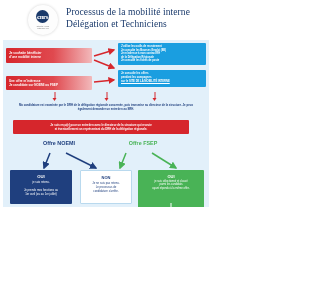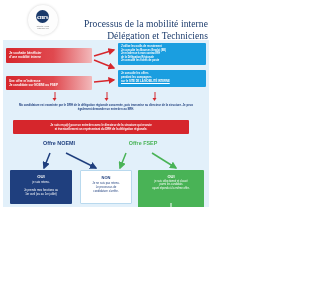--- a/index.html
+++ b/index.html
@@ -21,25 +21,24 @@
     position:absolute;left:8px;top:5px;width:13px;height:13px;border-radius:50%;
     background:#1a3a6b;color:#fff;font-size:7px;font-weight:bold;
     display:flex;align-items:center;justify-content:center;letter-spacing:-.5px;
     font-family:"Liberation Serif",serif;
   }
   .logo-sub{
     position:absolute;left:4px;top:20px;width:22px;text-align:center;
     font-size:1.8px;color:#7a7a7a;letter-spacing:.1px;line-height:2.4px;
   }
   .title{
-    position:absolute;left:66px;top:7px;width:142px;text-align:right;
+    position:absolute;left:66px;top:7px;width:142px;
     color:#1a3a6b;font-family:"Liberation Serif",serif;
     font-size:9.5px;line-height:11.5px;font-weight:normal;
     letter-spacing:.1px;
-    margin-top:12px;
   }
   .title .l2{display:block;}
 
   
   .body-bg{position:absolute;left:0;top:40px;width:212px;height:260px;background:#e2f0fa;}
 
   
   .frame-l{position:absolute;left:0;top:40px;width:3px;height:260px;background:#fff;}
   .frame-r{position:absolute;right:0;top:40px;width:3px;height:260px;background:#fff;}
   .frame-b{position:absolute;left:0;bottom:0;width:212px;height:4px;background:#fff;}

